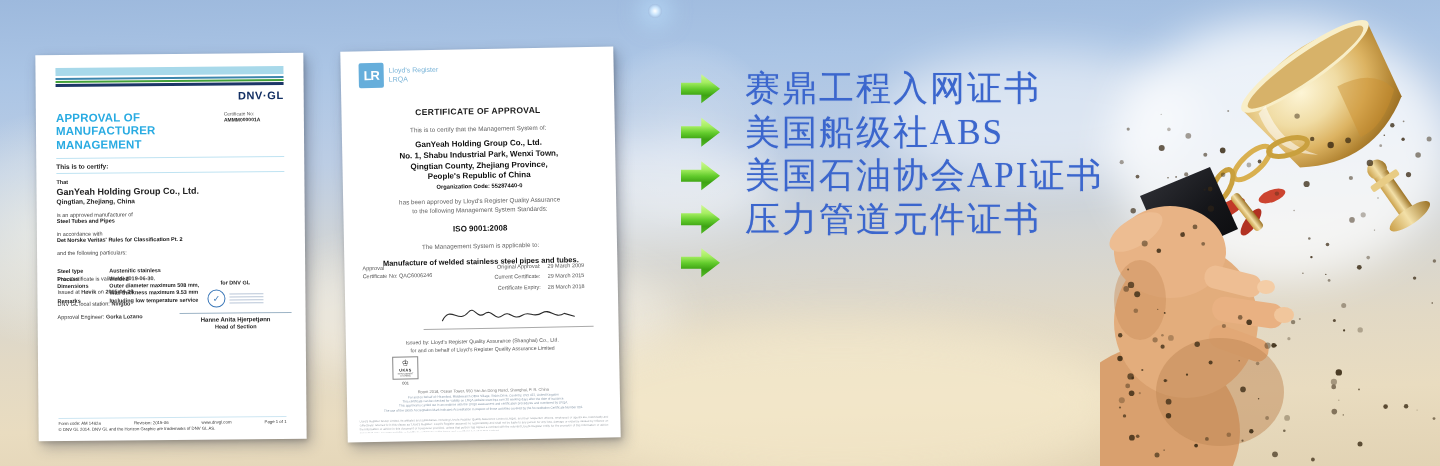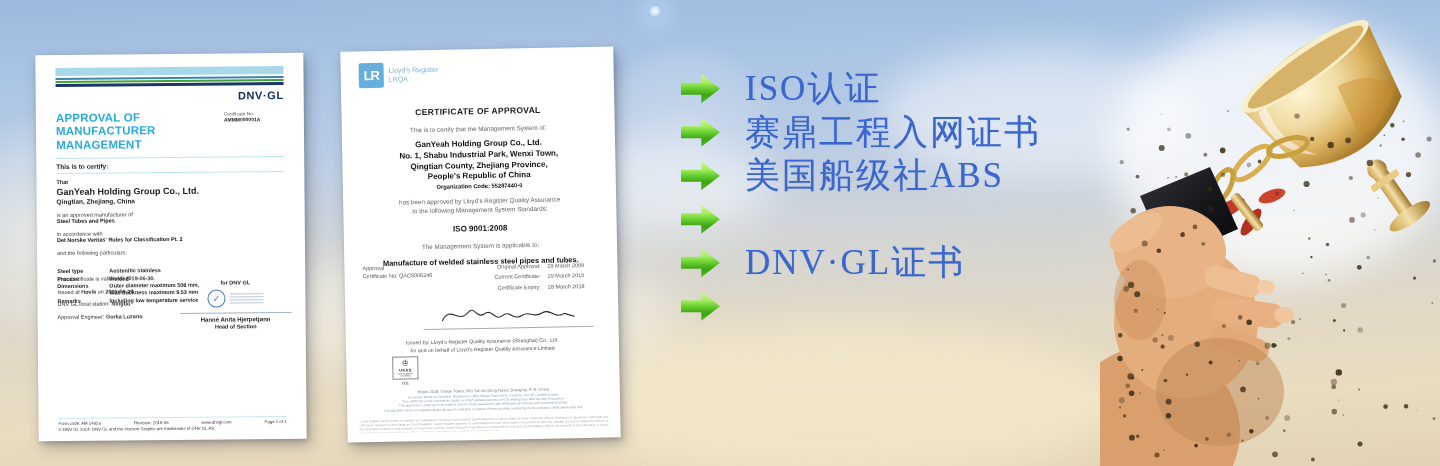--- a/index.html
+++ b/index.html
@@ -266,36 +266,33 @@
     <div class="lr-fineprint">This certificate can be checked for validity on LRQA website www.lrqa.com 30 working days after the date of issuance.</div>
     <div class="lr-fineprint">This approval is carried out in accordance with the LRQA assessment and certification procedures and monitored by LRQA.</div>
     <div class="lr-fineprint">The use of the UKAS Accreditation Mark indicates Accreditation in respect of those activities covered by the Accreditation Certificate Number 001.</div>
   </div>
   <div class="lr-legal">Lloyd's Register Group Limited, its affiliates and subsidiaries, including Lloyd's Register Quality Assurance Limited (LRQA), and their respective officers, employees or agents are, individually and collectively, referred to in this clause as 'Lloyd's Register'. Lloyd's Register assumes no responsibility and shall not be liable to any person for any loss, damage or expense caused by reliance on the information or advice in this document or howsoever provided, unless that person has signed a contract with the relevant Lloyd's Register entity for the provision of this information or advice and in that case any responsibility or liability is exclusively on the terms and conditions set out in that contract.</div>
 </div>
 
 <div class="cert-list">
   <div class="cert-item">
       <span class="arrow-icon"></span>
-      <span class="cert-item-label">ISO认证</span>
-    </div>
-  <div class="cert-item">
-      <span class="arrow-icon"></span>
       <span class="cert-item-label">赛鼎工程入网证书</span>
     </div>
   <div class="cert-item">
       <span class="arrow-icon"></span>
       <span class="cert-item-label">美国船级社ABS</span>
     </div>
   <div class="cert-item">
       <span class="arrow-icon"></span>
+      <span class="cert-item-label">美国石油协会API证书</span>
     </div>
   <div class="cert-item">
       <span class="arrow-icon"></span>
-      <span class="cert-item-label">DNV·GL证书</span>
+      <span class="cert-item-label">压力管道元件证书</span>
     </div>
   <div class="cert-item">
       <span class="arrow-icon"></span>
     </div>
 </div>
 
 <div class="trophy-wrap">
   <svg width="340" height="466" viewBox="0 0 340 466">
     <defs>
       <radialGradient id="goldGrad" cx="38%" cy="32%" r="80%">

